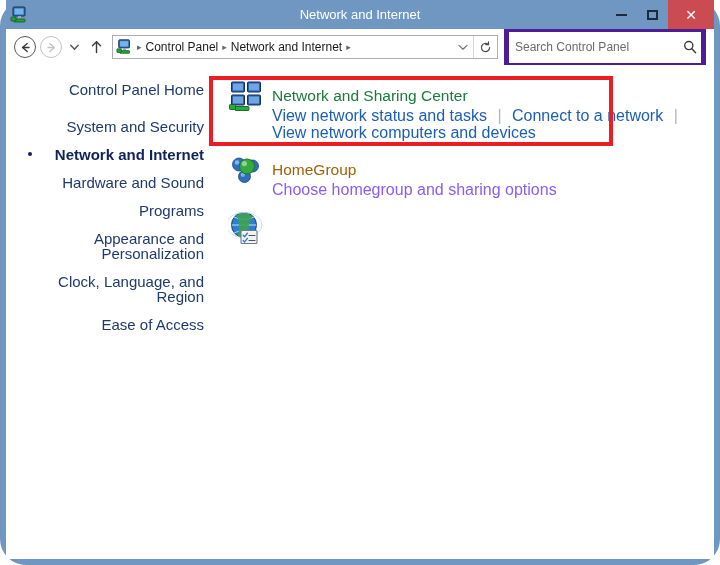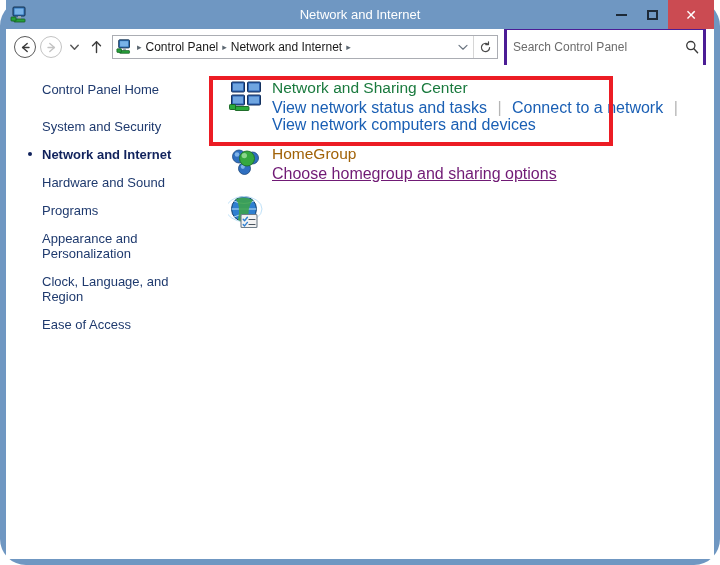--- a/index.html
+++ b/index.html
@@ -171,21 +171,21 @@
     display: flex;
     align-items: center;
     justify-content: center;
     flex: 0 0 24px;
     border-left: 1px solid #d6d6d6;
     color: #4a4a4a;
   }
   .searchbox {
     width: 202px;
     height: 41px;
-    border: 3px solid #4c1d95;
+    border: 5px solid #4c1d95;
     background: #ffffff;
     display: flex;
     align-items: center;
     flex: 0 0 202px;
   }
   .search-input {
     flex: 1 1 auto;
     border: none;
     outline: none;
     font-family: "Liberation Sans", sans-serif;
@@ -213,26 +213,27 @@
     background: #ffffff;
   }
   .sidebar {
     width: 208px;
     flex: 0 0 208px;
     padding: 14px 0 0 0;
     position: relative;
   }
   .side-item {
     position: relative;
-    font-size: 13px;
+    font-size: 15px;
     color: #1f3a6e;
     line-height: 15px;
     padding: 3px 10px 3px 36px;
     margin-bottom: 7px;
     cursor: pointer;
+    text-align: right;
   }
   .side-item.home { margin-bottom: 16px; }
   .side-item.current {
     font-weight: bold;
     color: #10225c;
   }
   .side-bullet {
     position: absolute;
     left: 22px;
     top: 8px;
@@ -254,21 +255,21 @@
     padding: 0 0 10px 0;
     position: relative;
   }
   .cat-icon {
     width: 36px;
     flex: 0 0 36px;
     height: 36px;
     margin: 2px 8px 0 14px;
     position: relative;
   }
-  .cat-body { flex: 1 1 auto; min-width: 0; padding-top: 1px;}
+  .cat-body { flex: 1 1 auto; min-width: 0; padding-top: 9px;}
   .cat-title {
     font-size: 15.5px;
     color: #1a7a3e;
     line-height: 19px;
     margin-bottom: 2px;
     cursor: pointer;
     display: inline-block;
   }
   .cat-links {
     font-size: 16px;
@@ -483,21 +484,21 @@
               <circle cx="22.8" cy="11.3" r="2.1" fill="#8dc0ee" opacity="0.85"></circle>
               <circle cx="16.5" cy="23.5" r="6" fill="#2f6fc0" stroke="#1b4579" stroke-width="0.8"></circle>
               <circle cx="14.8" cy="21.8" r="2.1" fill="#8dc0ee" opacity="0.85"></circle>
               <circle cx="19" cy="13.5" r="7.5" fill="#35a83f" stroke="#1d6e26" stroke-width="0.9"></circle>
               <circle cx="16.3" cy="10.6" r="2.7" fill="#95dc96" opacity="0.9"></circle>
             </svg>
           </div>
           <div class="cat-body">
             <div class="cat-title" style="color: #a16207;">HomeGroup</div>
             <div class="cat-links">
-              <span class="cat-link" style="color: #701a75; text-decoration: underline;">Choose homegroup and sharing options</span>
+              <span class="cat-link" style="color: #8b5cf6;">Choose homegroup and sharing options</span>
             </div>
           </div>
         </div>
 
         <div class="cat">
           <div class="cat-icon">
             <svg width="36" height="36" viewBox="0 0 36 36">
               <circle cx="16" cy="15" r="12.5" fill="#2f7fd0" stroke="#14406e" stroke-width="1"></circle>
               <path d="M16 2.5 a18 12.5 0 0 0 0 25 a18 12.5 0 0 0 0 -25" fill="none" stroke="#bfe1f7" stroke-width="1"></path>
               <path d="M3.5 15 H28.5" fill="none" stroke="#bfe1f7" stroke-width="1"></path>

